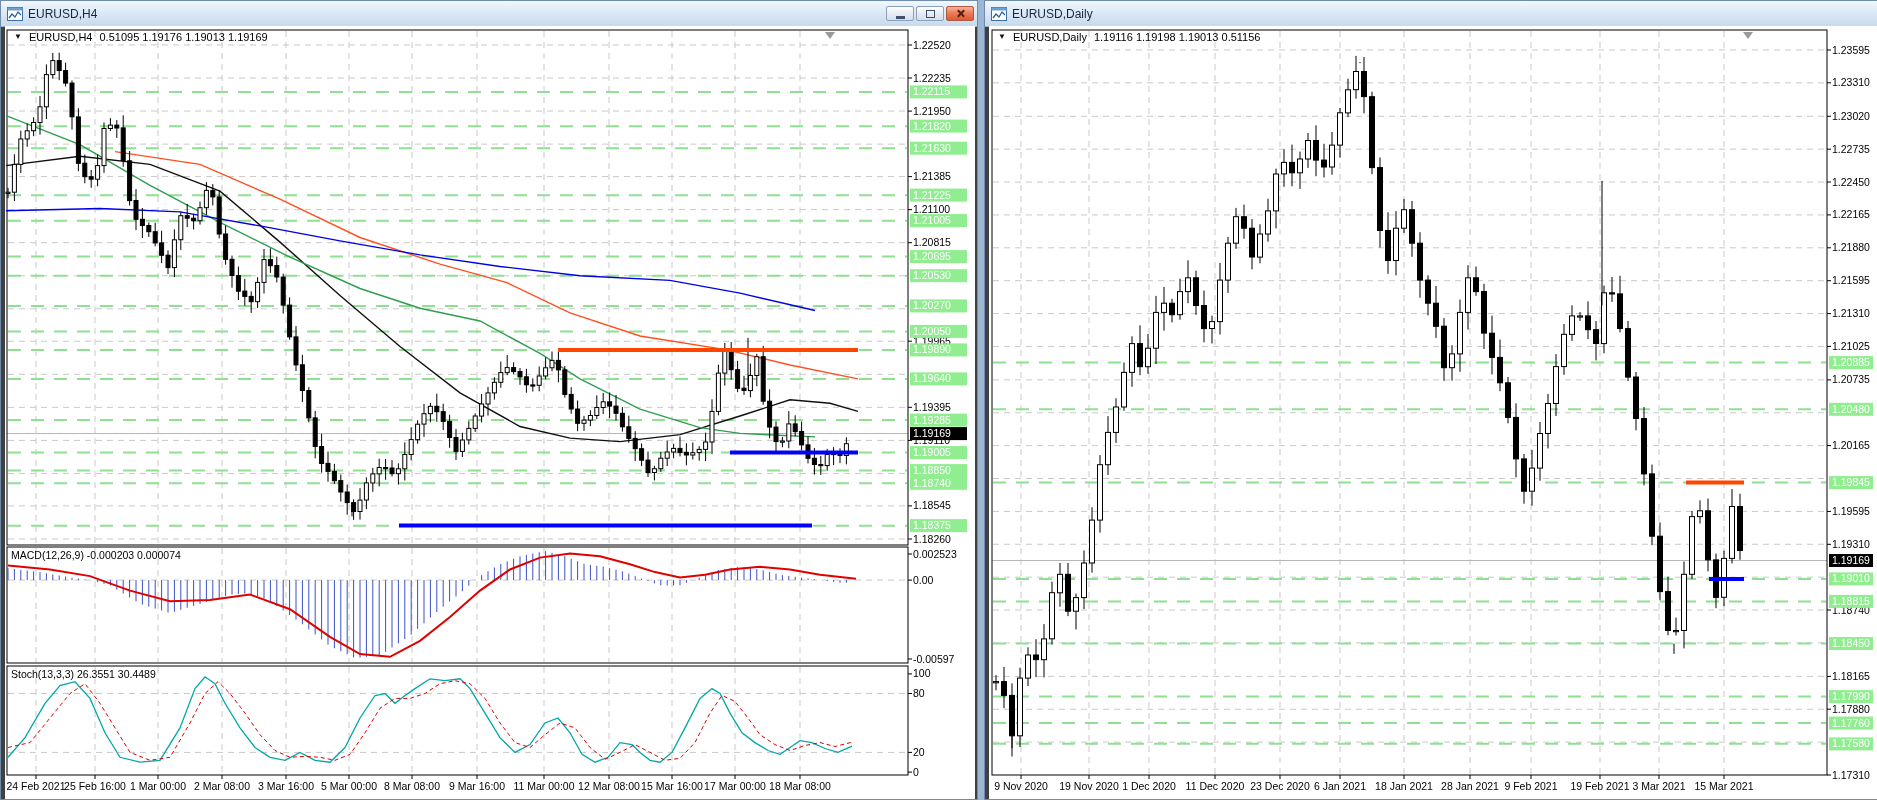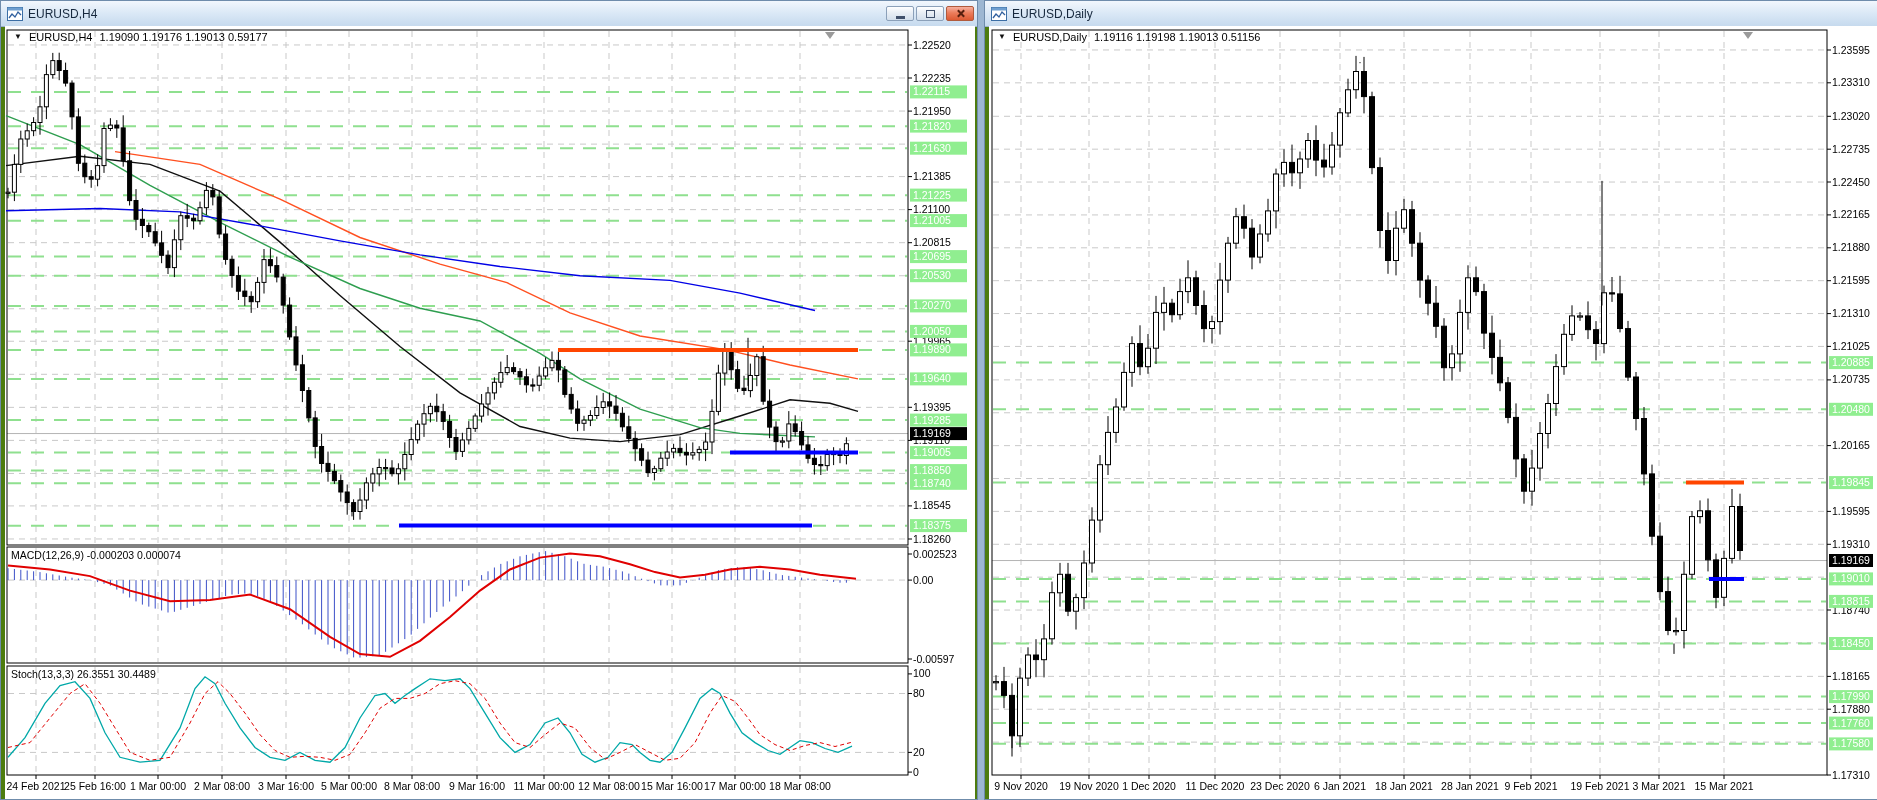--- a/index.html
+++ b/index.html
@@ -1,17 +1,17 @@
 <!DOCTYPE html>
 <html><head>
 <meta charset="utf-8">
 <style>
   html,body{margin:0;padding:0}
   body{width:1877px;height:800px;overflow:hidden;background:#9db7d2;font-family:"Liberation Sans",sans-serif;position:relative}
-  .window{position:absolute;top:0;height:800px;border:1px solid #6f8cab;box-sizing:border-box;background:#4d7c0f}
+  .window{position:absolute;top:0;height:800px;border:1px solid #6f8cab;box-sizing:border-box;background:#404040}
   #win0{left:0;width:978px}
   #win1{left:984px;width:1021px}
   .titlebar{height:25px;display:flex;align-items:center;gap:5px;padding:0 3px 0 6px;
     background:linear-gradient(#f2f7fd,#dae8f6 50%,#c6daee);border-bottom:1px solid #9ab1ca;
     font-size:12px;color:#17293e;cursor:default}
   .ttext{white-space:nowrap}
   .tbtns{margin-left:auto;display:flex;gap:2px}
   .btn{width:28px;height:15px;border:1px solid #8ba0b9;border-radius:2px;
     background:linear-gradient(#ffffff,#e8eef5 45%,#d3dfec);display:flex;align-items:center;justify-content:center;cursor:pointer;box-sizing:border-box}
   .btn.red{background:linear-gradient(#f6b09e,#ec7d5c 45%,#dd5a33);border-color:#b05a3c}
@@ -51,21 +51,21 @@
         </span>
       <span class="btn red">
           <span class="g-x"></span>
         </span>
     </span>
   </div>
   <div class="client" id="client0">
     <div class="quote">
       <span class="qarrow">▼</span>
       <span>EURUSD,H4</span>
-      <span>1.19090 1.19176 1.19013 0.59177</span>
+      <span>0.51095 1.19176 1.19013 1.19169</span>
     </div>
   <svg width="970" height="775">
         <g stroke="#c9c9c9" stroke-dasharray="6 5">
           <line x1="31" y1="5" x2="31" y2="518"></line>
           <line x1="31" y1="522" x2="31" y2="636"></line>
           <line x1="31" y1="641" x2="31" y2="748"></line>
           <line x1="90" y1="5" x2="90" y2="518"></line>
           <line x1="90" y1="522" x2="90" y2="636"></line>
           <line x1="90" y1="641" x2="90" y2="748"></line>
           <line x1="153" y1="5" x2="153" y2="518"></line>

